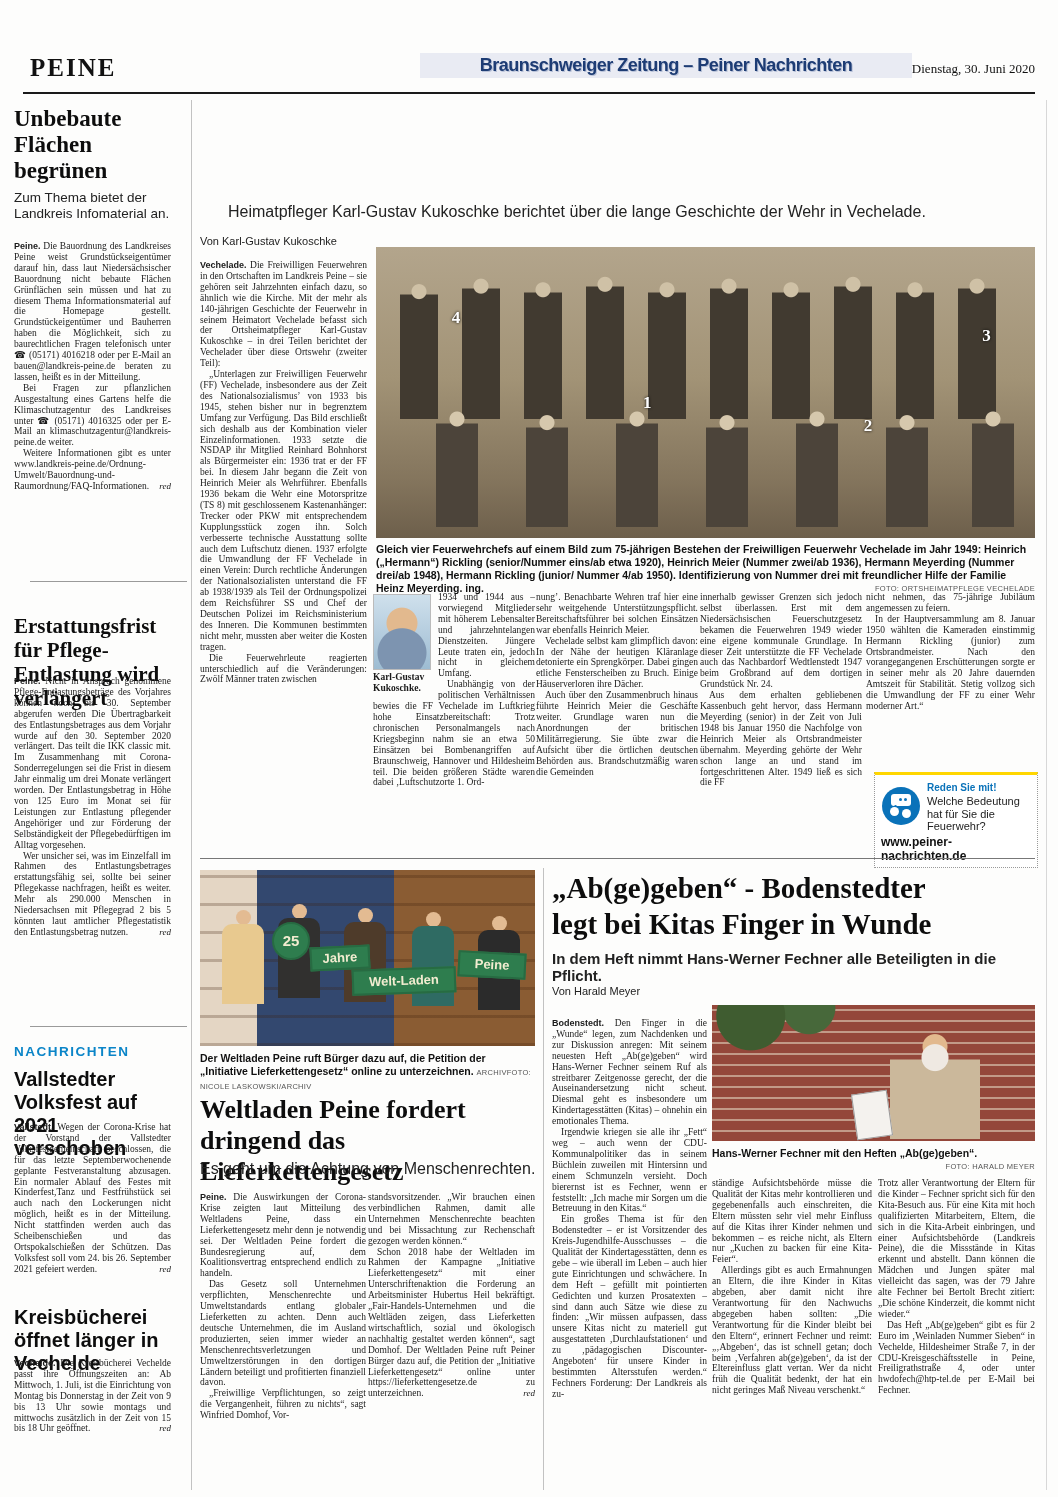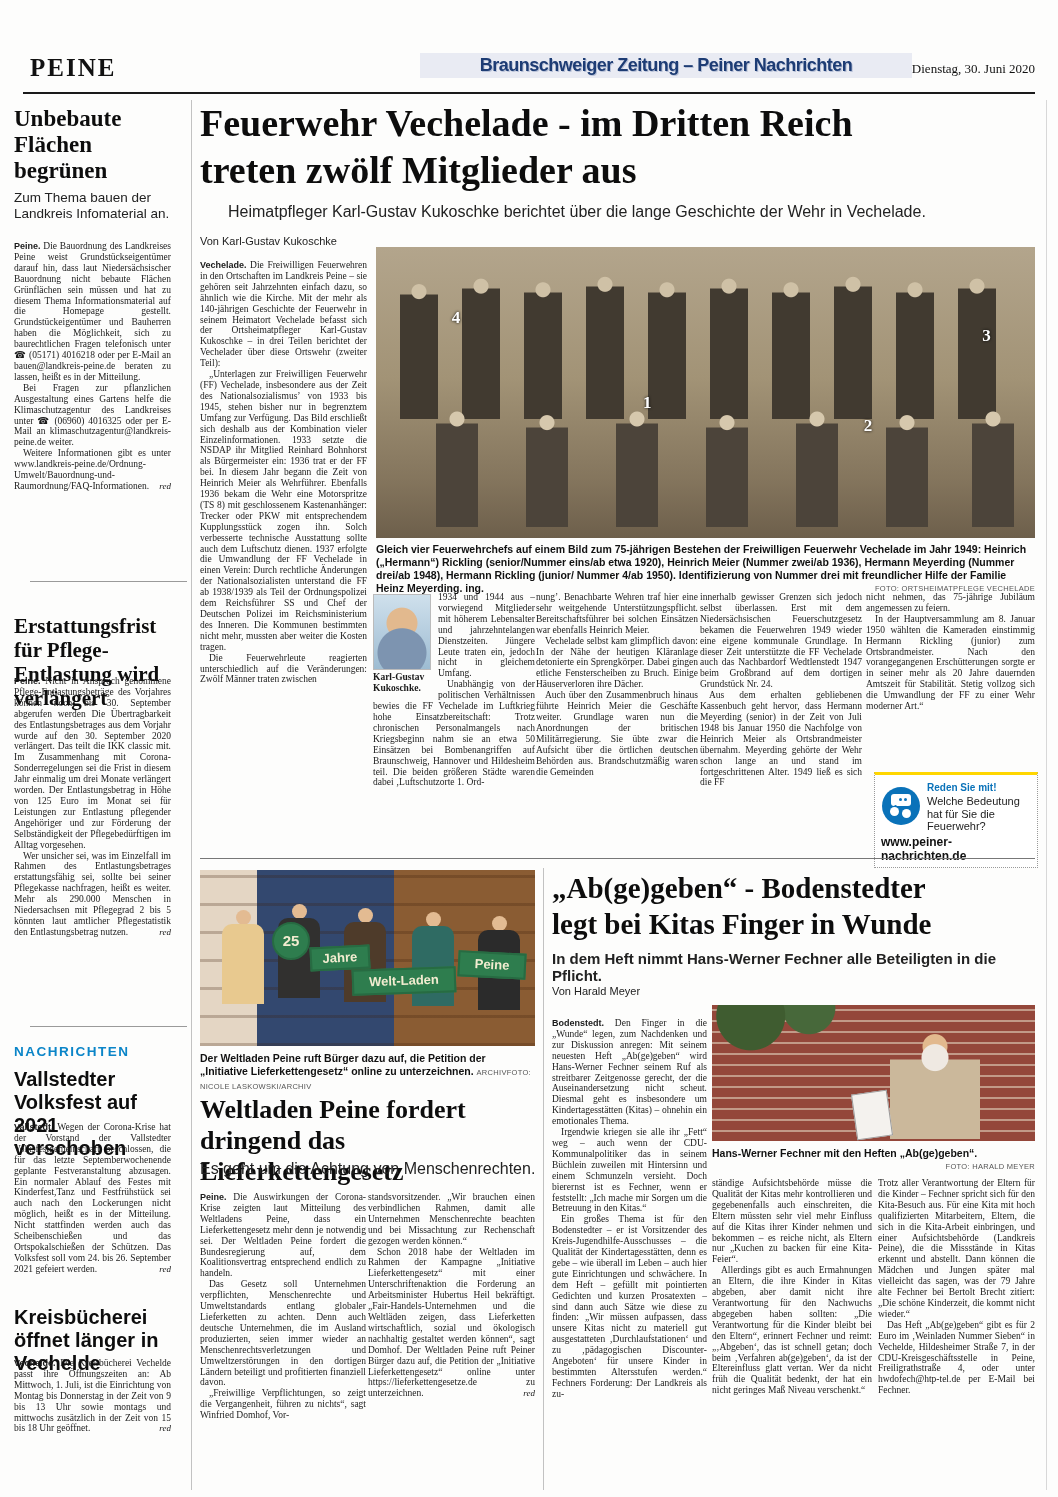--- a/index.html
+++ b/index.html
@@ -100,24 +100,24 @@
 
   <div class="abs section-label">PEINE</div>
   <div class="abs masthead">Braunschweiger Zeitung – Peiner Nachrichten</div>
   <div class="abs issue-date">Dienstag, 30. Juni 2020</div>
   <div class="abs header-rule"></div>
 
   <div class="vrule" style="left:191px;top:100px;height:1390px;"></div>
   <div class="vrule" style="left:1046px;top:100px;height:1390px;background:#d8d8d8;"></div>
 
   <div class="abs lc h-serif" style="top:106px;font-size:23px;line-height:26px;">Unbebaute Flächen begrünen</div>
-  <div class="abs lc" style="top:190px;font-size:13.5px;line-height:16px;color:#222;">Zum Thema bauen der Landkreis Infomaterial an.</div>
+  <div class="abs lc" style="top:190px;font-size:13.5px;line-height:16px;color:#222;">Zum Thema bietet der Landkreis Infomaterial an.</div>
   <div class="abs lc body" style="top:241px;height:330px;">
     <p class="first"><span class="lead">Peine.</span> <span>Die Bauordnung des Landkreises Peine weist Grundstückseigentümer darauf hin, dass laut Niedersächsischer Bauordnung nicht bebaute Flächen Grünflächen sein müssen und hat zu diesem Thema Informationsmaterial auf die Homepage gestellt. Grundstückeigentümer und Bauherren haben die Möglichkeit, sich zu baurechtlichen Fragen telefonisch unter ☎ (05171) 4016218 oder per E-Mail an bauen@landkreis-peine.de beraten zu lassen, heißt es in der Mitteilung.</span></p>
-    <p>Bei Fragen zur pflanzlichen Ausgestaltung eines Gartens helfe die Klimaschutzagentur des Landkreises unter ☎ (06960) 4016325 oder per E-Mail an klimaschutzagentur@landkreis-peine.de weiter.</p>
+    <p>Bei Fragen zur pflanzlichen Ausgestaltung eines Gartens helfe die Klimaschutzagentur des Landkreises unter ☎ (05171) 4016325 oder per E-Mail an klimaschutzagentur@landkreis-peine.de weiter.</p>
     <p><span>Weitere Informationen gibt es unter www.landkreis-peine.de/Ordnung-Umwelt/Bauordnung-und-Raumordnung/FAQ-Informationen.</span> <span class="sig">red</span></p>
   </div>
   <div class="hrule" style="left:30px;top:581px;width:157px;"></div>
 
   <div class="abs lc h-serif" style="top:598px;font-size:21px;line-height:24px;margin-top:16px;">Erstattungsfrist für Pflege-Entlastung wird verlängert</div>
   <div class="abs lc body" style="top:676px;height:340px;">
     <p class="first"><span class="lead">Peine.</span> <span>Nicht in Anspruch genommene Pflege-Entlastungsbeträge des Vorjahres können noch bis 30. September abgerufen werden Die Übertragbarkeit des Entlastungsbetrages aus dem Vorjahr wurde auf den 30. September 2020 verlängert. Das teilt die IKK classic mit. Im Zusammenhang mit Corona-Sonderregelungen sei die Frist in diesem Jahr einmalig um drei Monate verlängert worden. Der Entlastungsbetrag in Höhe von 125 Euro im Monat sei für Leistungen zur Entlastung pflegender Angehöriger und zur Förderung der Selbständigkeit der Pflegebedürftigen im Alltag vorgesehen.</span></p>
     <p><span>Wer unsicher sei, was im Einzelfall im Rahmen des Entlastungsbetrages erstattungsfähig sei, sollte bei seiner Pflegekasse nachfragen, heißt es weiter. Mehr als 290.000 Menschen in Niedersachsen mit Pflegegrad 2 bis 5 könnten laut amtlicher Pflegestatistik den Entlastungsbetrag nutzen.</span> <span class="sig">red</span></p>
   </div>
   <div class="hrule" style="left:30px;top:1026px;width:157px;"></div>
@@ -125,24 +125,20 @@
   <div class="abs lc blue-label" style="top:1044px;">NACHRICHTEN</div>
   <div class="abs lc h-sans" style="top:1068px;font-size:20px;line-height:23px;">Vallstedter Volksfest auf 2021 verschoben</div>
   <div class="abs lc body" style="top:1122px;height:178px;">
     <p class="first"><span class="lead">Vallstedt.</span> <span>Wegen der Corona-Krise hat der Vorstand der Vallstedter Volksfestgemeinschaft beschlossen, die für das letzte Septemberwochenende geplante Festveranstaltung abzusagen. Ein normaler Ablauf des Festes mit Kinderfest,Tanz und Festfrühstück sei auch nach den Lockerungen nicht möglich, heißt es in der Mitteilung. Nicht stattfinden werden auch das Scheibenschießen und das Ortspokalschießen der Schützen. Das Volksfest soll vom 24. bis  26. September 2021 gefeiert werden.</span> <span class="sig">red</span></p>
   </div>
   <div class="abs lc h-sans" style="top:1306px;font-size:20px;line-height:23px;">Kreisbücherei öffnet länger in Vechelde</div>
   <div class="abs lc body" style="top:1358px;height:130px;">
     <p class="first"><span class="lead">Vechelde.</span> <span>Die Kreisbücherei Vechelde passt ihre Öffnungszeiten an: Ab Mittwoch, 1. Juli, ist die Einrichtung von Montag bis Donnerstag in der Zeit von 9 bis 13 Uhr sowie montags und mittwochs zusätzlich in der Zeit von 15 bis 18 Uhr geöffnet.</span> <span class="sig">red</span></p>
   </div>
 
-  <div class="abs h-serif" style="left:200px;top:100px;width:840px;font-size:38px;line-height:47px;">
-    <div>Feuerwehr Vechelade - im Dritten Reich</div>
-    <div>treten zwölf Mitglieder aus</div>
-  </div>
   <div class="abs subhead" style="left:200px;top:203px;width:840px;margin-left:28px;">Heimatpfleger Karl-Gustav Kukoschke berichtet über die lange Geschichte der Wehr in Vechelade.</div>
   <div class="abs" style="left:200px;top:235px;font-size:11px;color:#222;">Von Karl-Gustav Kukoschke</div>
 
   <div class="abs body" style="left:200px;top:260px;width:167px;height:588px;">
     <p class="first"><span class="lead">Vechelade.</span> <span>Die Freiwilligen Feuerwehren in den Ortschaften im Landkreis Peine – sie gehören seit Jahrzehnten einfach dazu, so ähnlich wie die Kirche. Mit der mehr als 140-jährigen Geschichte der Feuerwehr in seinem Heimatort Vechelade befasst sich der Ortsheimatpfleger Karl-Gustav Kukoschke – in drei Teilen berichtet der Vechelader über diese Ortswehr (zweiter Teil):</span></p>
     <p>„Unterlagen zur Freiwilligen Feuerwehr (FF) Vechelade, insbesondere aus der Zeit des Nationalsozialismus’ von 1933 bis 1945, stehen bisher nur in begrenztem Umfang zur Verfügung. Das Bild erschließt sich deshalb aus der Kombination vieler Einzelinformationen. 1933 setzte die NSDAP ihr Mitglied Reinhard Bohnhorst als Bürgermeister ein: 1936 trat er der FF bei. In diesem Jahr begann die Zeit von Heinrich Meier als Wehrführer. Ebenfalls 1936 bekam die Wehr eine Motorspritze (TS 8) mit geschlossenem Kastenanhänger: Trecker oder PKW mit entsprechendem Kupplungsstück zogen ihn. Solch verbesserte technische Ausstattung sollte auch dem Luftschutz dienen. 1937 erfolgte die Umwandlung der FF Vechelade in einen Verein: Durch rechtliche Änderungen der Nationalsozialisten unterstand die FF ab 1938/1939 als Teil der Ordnungspolizei dem Reichsführer SS und Chef der Deutschen Polizei im Reichsministerium des Inneren. Die Kommunen bestimmten nicht mehr, mussten aber weiter die Kosten tragen.</p>
     <p>Die Feuerwehrleute reagierten unterschiedlich auf die Veränderungen: Zwölf Männer traten zwischen</p>
   </div>
 
   <div class="photo group-photo" style="left:376px;top:247px;width:659px;height:291px;">

